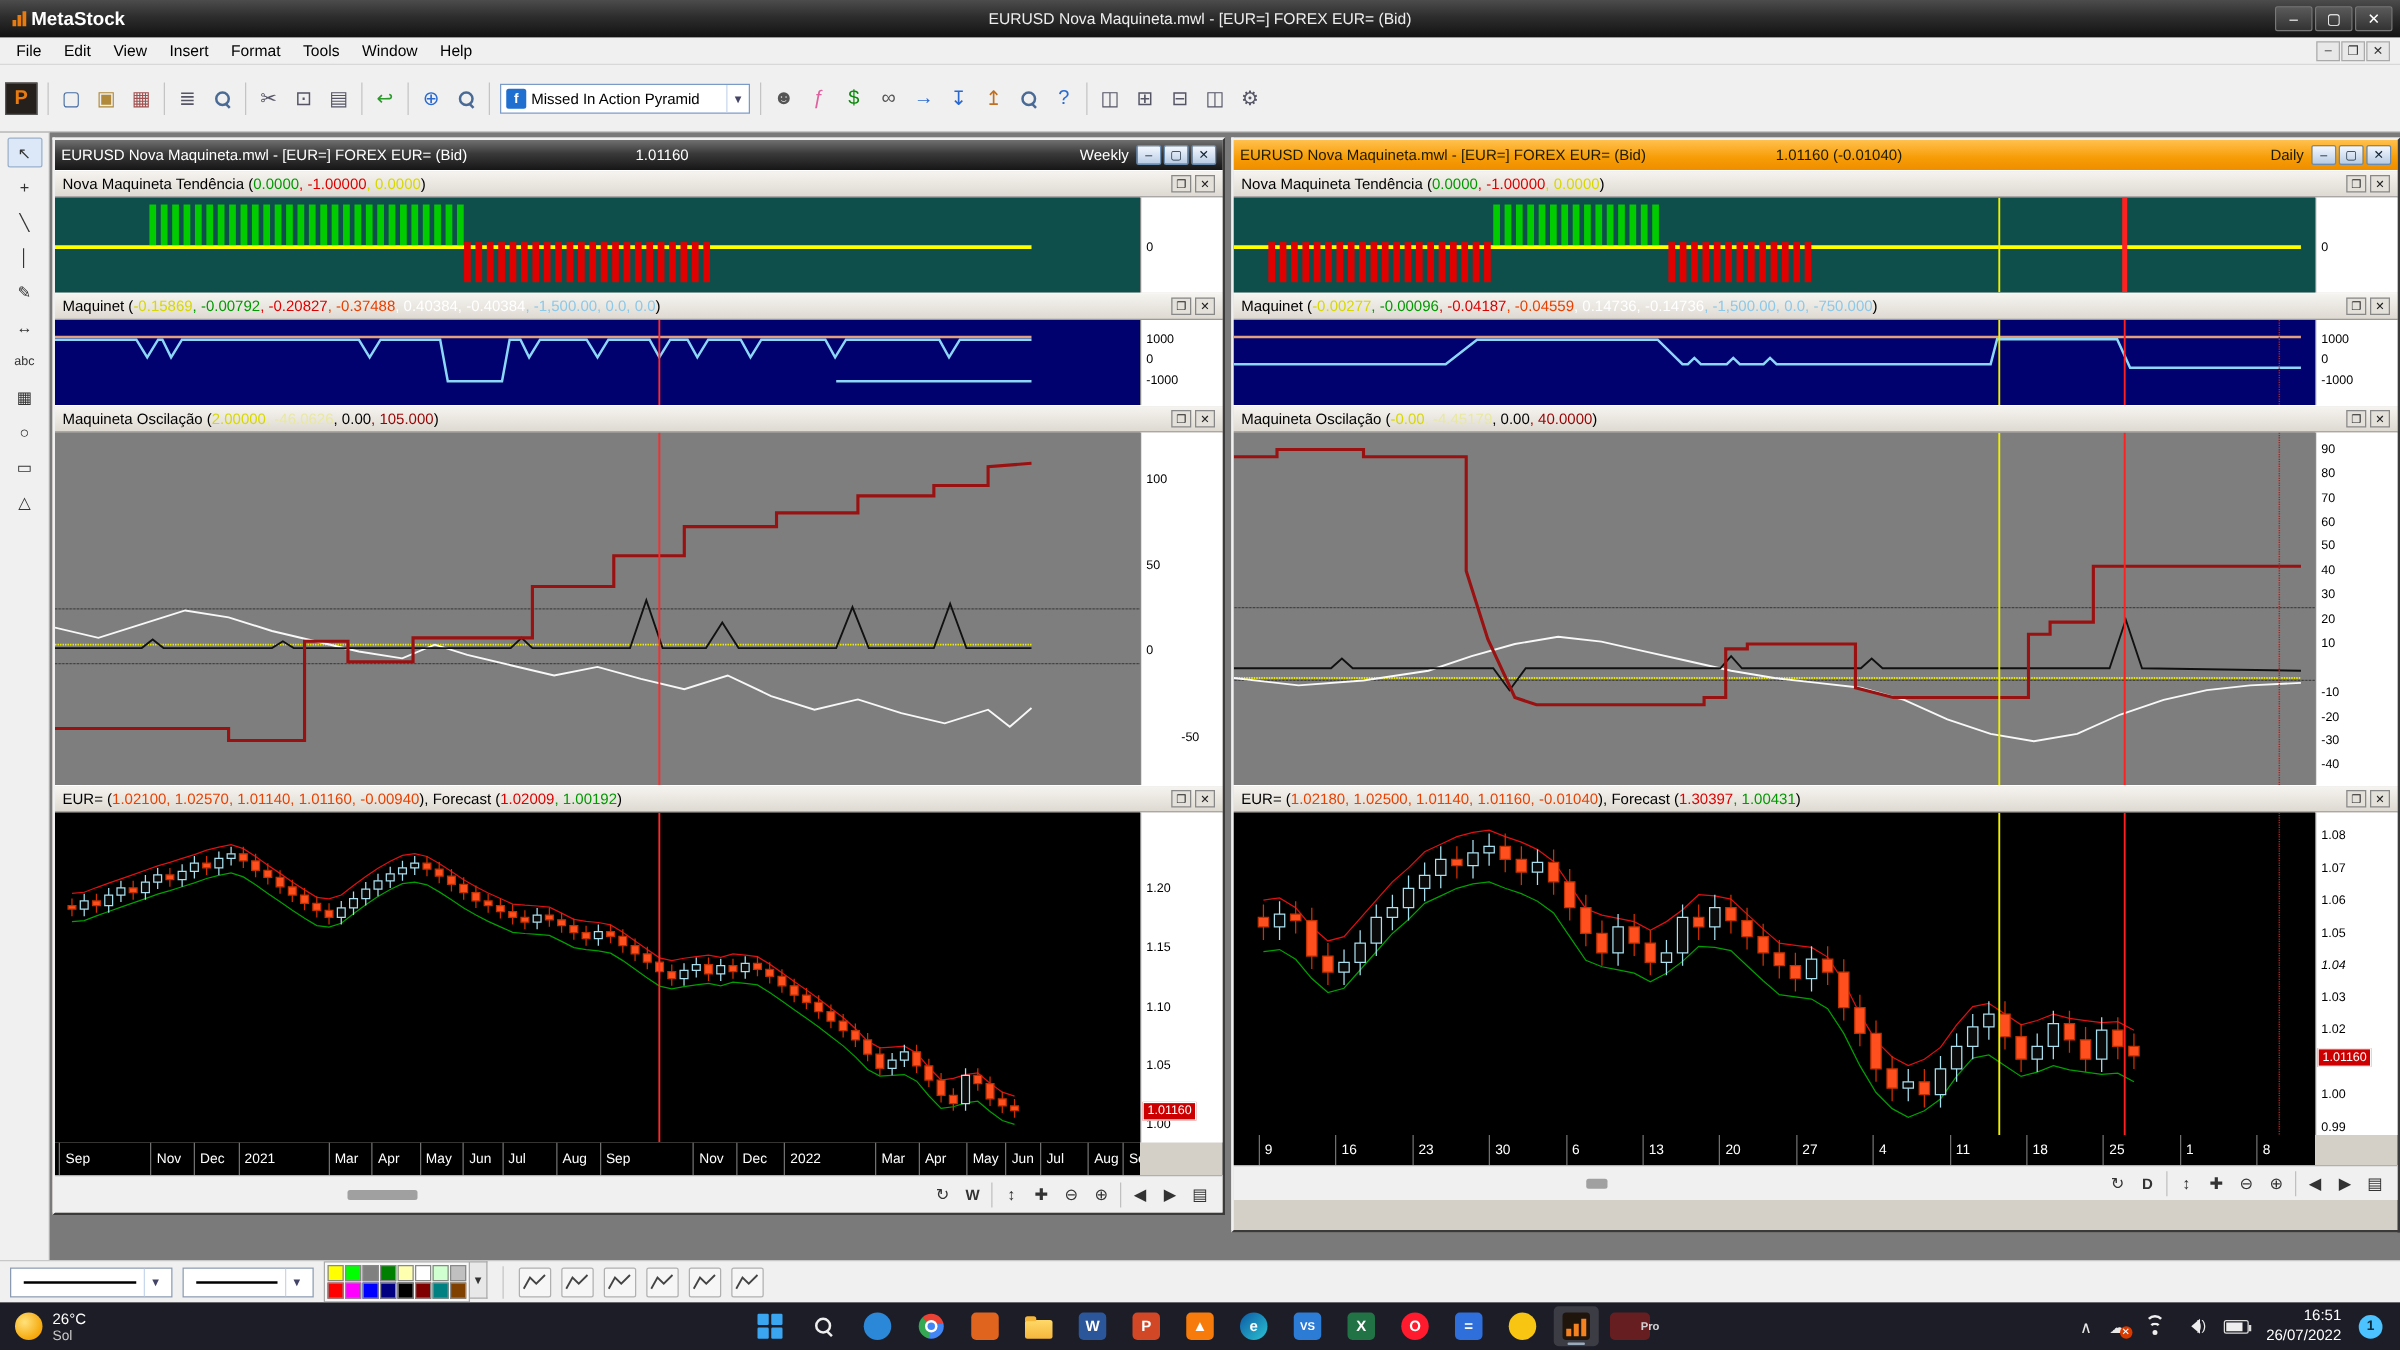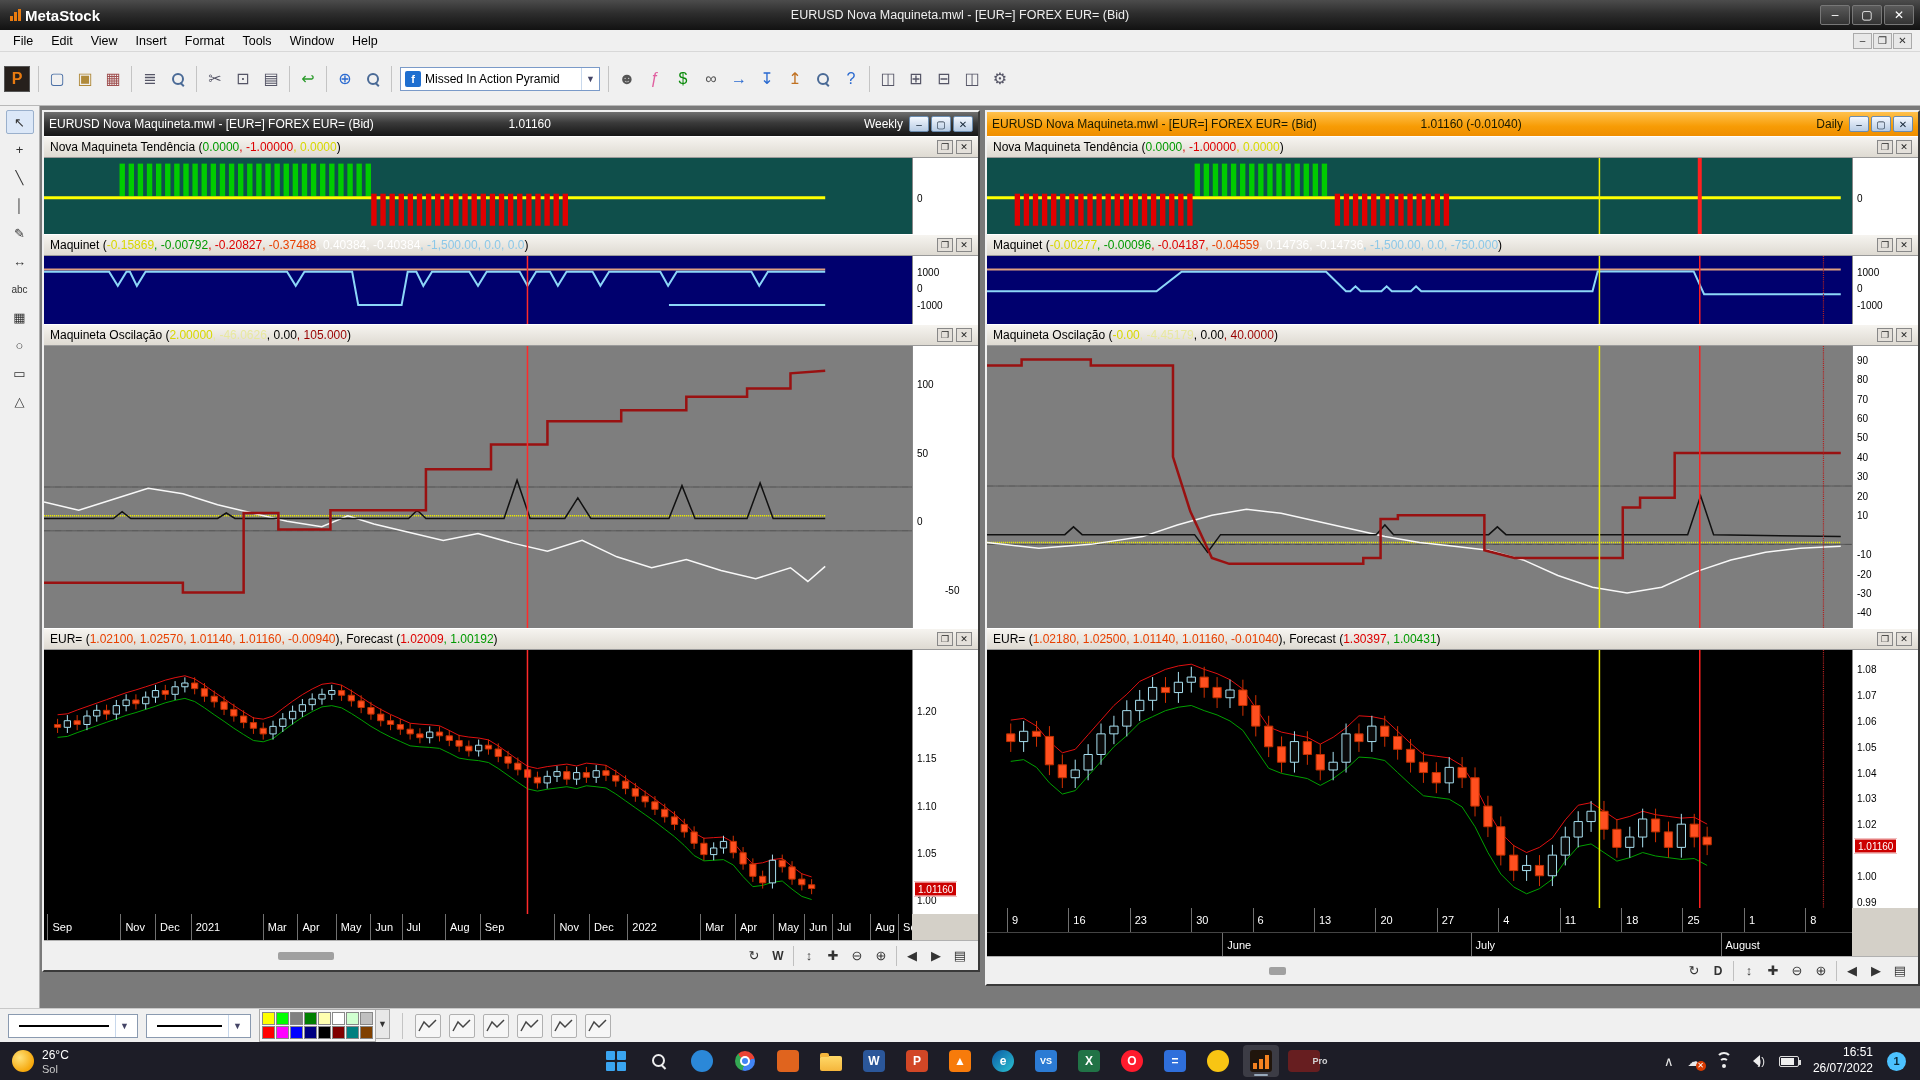--- a/index.html
+++ b/index.html
@@ -946,21 +946,21 @@
                   <line x1="70.8" x2="70.8" y1="0" y2="100" stroke="#f0f000" stroke-width="1.5" vector-effect="non-scaling-stroke"></line>
                   <line x1="82.4" x2="82.4" y1="0" y2="100" stroke="#ff2020" stroke-width="1.5" vector-effect="non-scaling-stroke"></line>
                   <line x1="96.7" x2="96.7" y1="0" y2="100" stroke="#b02020" stroke-width="1.2" vector-effect="non-scaling-stroke" stroke-dasharray="1,0.9"></line>
                 </svg>
               </div>
               <div class="yaxis">
                 <span class="ytick" style="top: 7.5%;">1.08</span>
                 <span class="ytick" style="top: 17.5%;">1.07</span>
                 <span class="ytick" style="top: 27.5%;">1.06</span>
                 <span class="ytick" style="top: 37.5%;">1.05</span>
-                <span class="ytick" style="top: 47.5%;">1.04</span>
+                <span class="ytick" style="top: 47.5%; font-style: italic;">1.04</span>
                 <span class="ytick" style="top: 57.5%;">1.03</span>
                 <span class="ytick" style="top: 67.5%;">1.02</span>
                 <span class="ytick" style="top: 87.5%;">1.00</span>
                 <span class="ytick" style="top: 97.5%;">0.99</span>
                 <span class="ytag" style="top: 75.9%;">1.01160</span>
               </div>
             </div>
           </div>
           <div class="dateaxis" style="height: 24px; margin-right: 66px;">
             <span class="dcell" style="left: 2.3%;">9</span>
@@ -970,25 +970,20 @@
             <span class="dcell" style="left: 30.7%;">6</span>
             <span class="dcell" style="left: 37.8%;">13</span>
             <span class="dcell" style="left: 44.9%;">20</span>
             <span class="dcell" style="left: 52%;">27</span>
             <span class="dcell" style="left: 59.1%;">4</span>
             <span class="dcell" style="left: 66.2%;">11</span>
             <span class="dcell" style="left: 73.3%;">18</span>
             <span class="dcell" style="left: 80.4%;">25</span>
             <span class="dcell" style="left: 87.5%;">1</span>
             <span class="dcell" style="left: 94.6%;">8</span>
-          </div>
-          <div class="dateaxis daterow" style="height: 24px; margin-right: 66px;">
-            <span class="dcell" style="left: 27.2%;">June</span>
-            <span class="dcell" style="left: 55.9%;">July</span>
-            <span class="dcell" style="left: 84.8%;">August</span>
           </div>
           <div class="wbottom" style="height: 28px;">
             <span class="scrolltrack">
               <span class="scrollthumb" style="left: 40%; width: 2.5%;"></span>
             </span>
             <span class="wbtn2">↻</span>
             <span class="wbtn2 letter">D</span>
             <span class="vsep2"></span>
             <span class="wbtn2">↕</span>
             <span class="wbtn2">✚</span>

